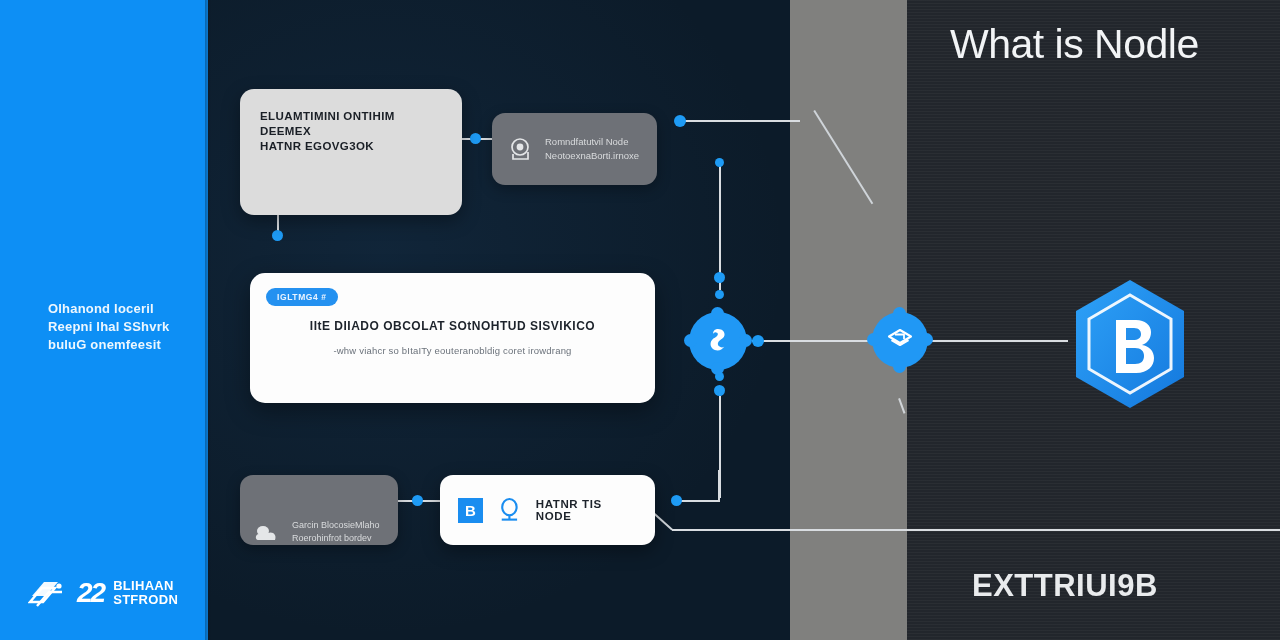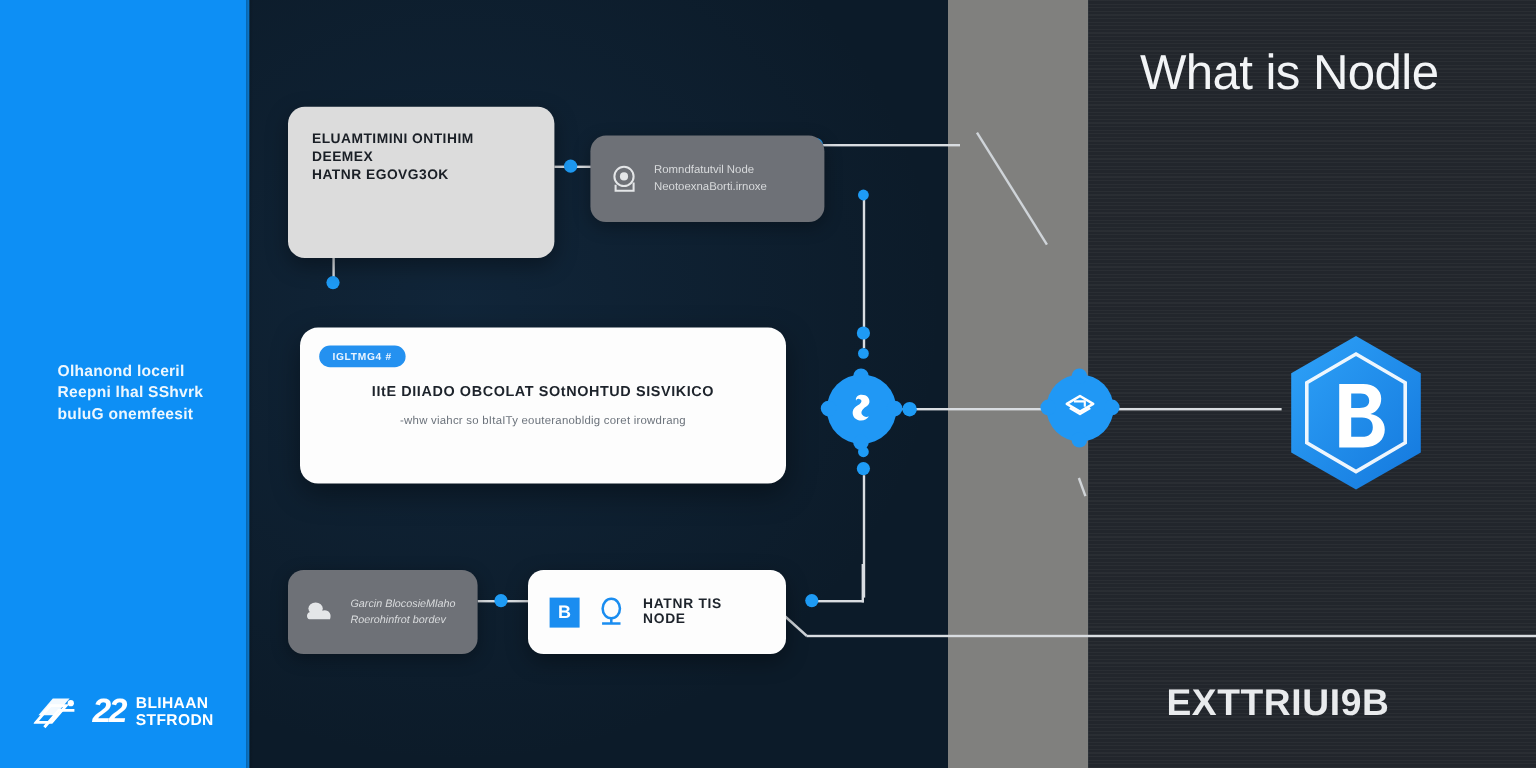--- a/index.html
+++ b/index.html
@@ -82,21 +82,21 @@
     line-height: 15px; letter-spacing: .4px;
     white-space: pre-line; filter: blur(.35px);
   }
   #card-concept-body {
     margin-top: 15px;
     color: #5a6069; font-size: 9.5px; line-height: 15px;
     white-space: pre-line; filter: blur(.4px);
   }
 
   #card-rnode {
-    left: 492px; top: 102px; width: 195px; height: 72px;
+    left: 492px; top: 102px; width: 165px; height: 72px;
     background: #6e7177;
     border-radius: 13px;
     display: flex; align-items: center; gap: 11px;
     padding: 0 16px;
     box-shadow: 0 4px 14px rgba(0,0,0,.30);
   }
   #card-rnode-text {
     color: #d9dbdd; font-size: 9.5px; line-height: 14px;
     white-space: pre-line; filter: blur(.45px);
   }
@@ -124,23 +124,22 @@
   #hero-sub {
     position: absolute; left: 0; right: 0; top: 72px;
     text-align: center;
     color: #6b727b; font-size: 9.5px; letter-spacing: .2px;
     filter: blur(.45px);
   }
 
   #card-cloud {
     left: 240px; top: 464px; width: 158px; height: 70px;
     background: #6e7177; border-radius: 13px;
-    display: flex; align-items: center; gap: 10px; padding: 0 14px;
+    display: flex; align-items: flex-end; gap: 10px; padding: 0 14px;
     box-shadow: 0 4px 14px rgba(0,0,0,.30);
-    font-style: italic;
   }
   #card-cloud-text {
     color: #d9dbdd; font-size: 9px; line-height: 13px;
     white-space: pre-line; filter: blur(.45px);
   }
 
   #card-built {
     left: 440px; top: 464px; width: 215px; height: 70px;
     background: #fdfdfd; border-radius: 13px;
     display: flex; align-items: center; gap: 12px; padding: 0 18px;
@@ -152,21 +151,21 @@
     color: #fff; font-size: 15px; font-weight: 800; line-height: 1;
     flex: 0 0 auto;
   }
   #card-built-text {
     color: #1d232b; font-size: 11.5px; font-weight: 700; letter-spacing: .6px;
     filter: blur(.35px);
   }
 
   
   #headline {
-    position: absolute; left: 950px; top: 40px;
+    position: absolute; left: 950px; top: 24px;
     color: #f2f4f6; font-size: 41px; font-weight: 400;
     letter-spacing: -.5px; line-height: 1;
   }
   #footer-wordmark {
     position: absolute; left: 972px; top: 570px;
     color: #e9ebed; font-size: 31px; font-weight: 800;
     letter-spacing: .5px; line-height: 1;
     filter: blur(.5px);
   }
 

